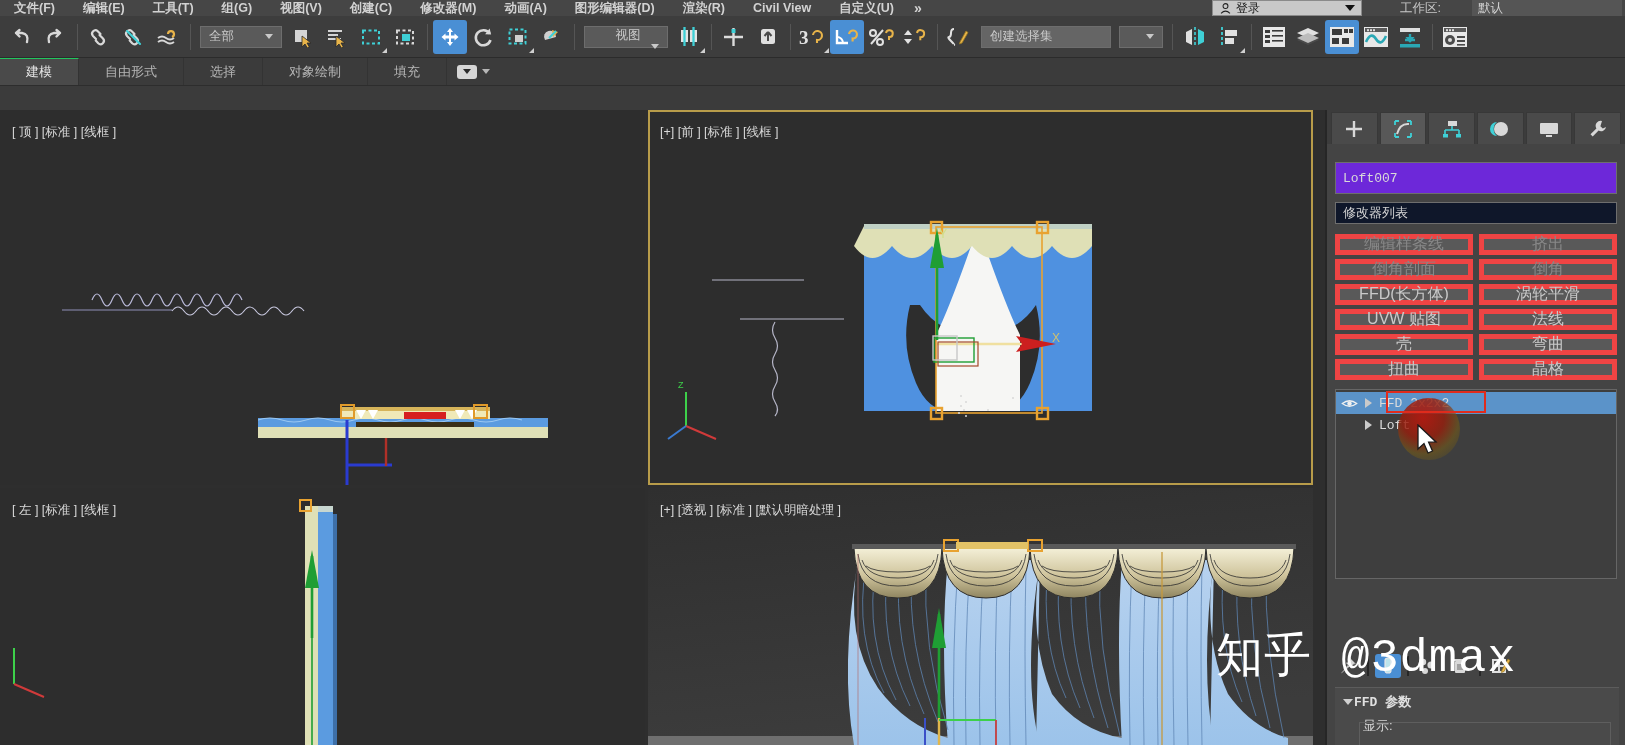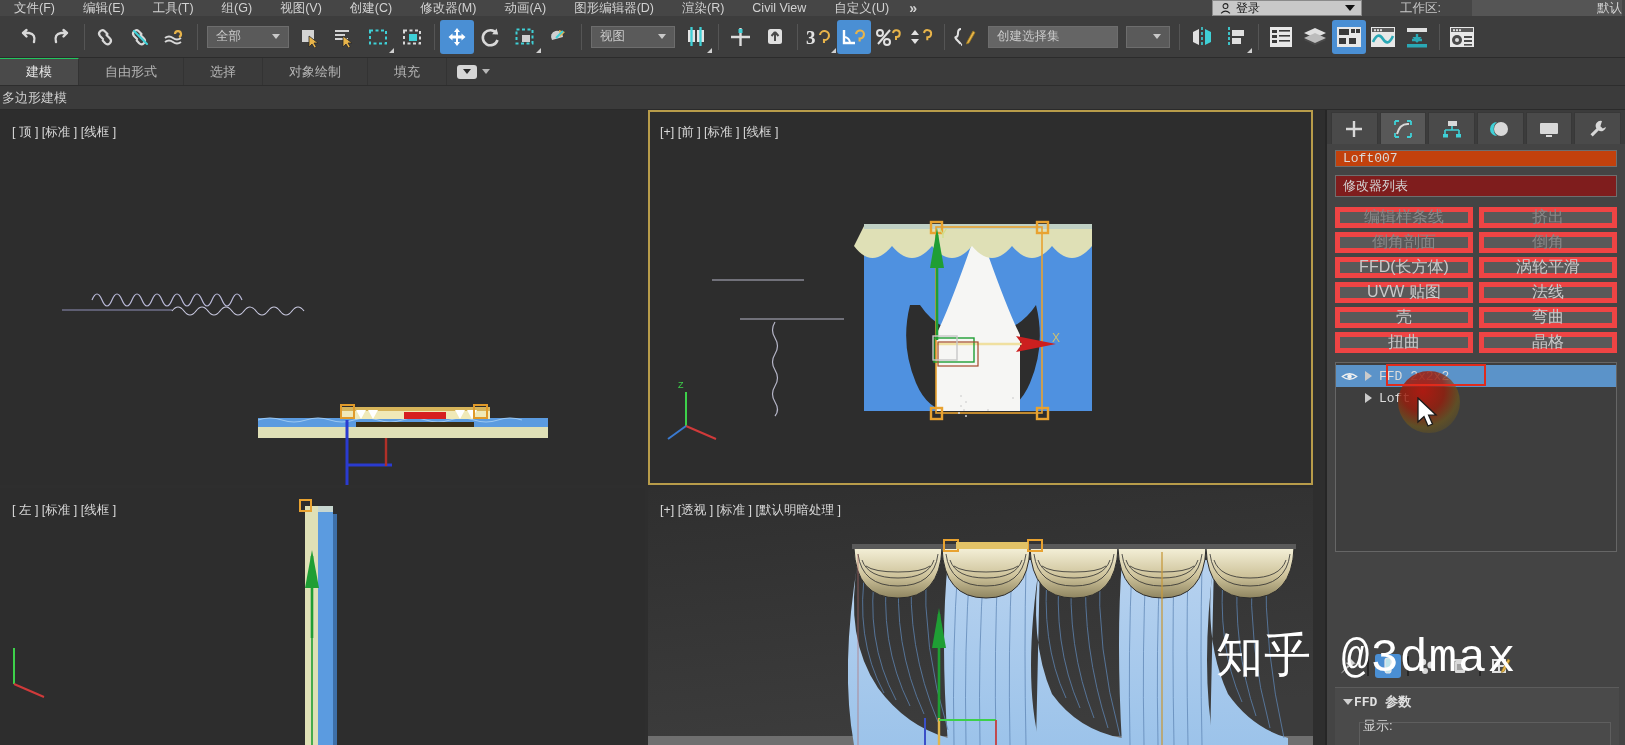--- a/index.html
+++ b/index.html
@@ -15,46 +15,46 @@
 
   
   .menubar {
     position: absolute; top: 0; left: 0; width: 1625px; height: 16px;
     background: #464646;
     display: flex; align-items: flex-end;
     overflow: hidden;
   }
   .menu-item {
     color: #d2d2d2; font-size: 12.5px; padding: 0 14px;
-    white-space: nowrap; line-height: 15px;
+    white-space: nowrap; line-height: 15px; font-weight: bold;
   }
   .menu-overflow { color: #d2d2d2; font-size: 14px; padding: 0 6px; font-weight: bold; }
   .login-box {
     position: absolute; top: 0px; left: 1212px; width: 150px; height: 16px;
     background: #c8c8c8; border: 1px solid #8a8a8a;
     display: flex; align-items: center; gap: 4px; padding-left: 6px;
     overflow: hidden;
   }
   .login-box .lbl { color: #1a1a1a; font-size: 12px; }
   .login-caret {
     position: absolute; right: 6px; top: 4px;
     width: 0; height: 0; border-left: 5px solid transparent; border-right: 5px solid transparent;
     border-top: 6px solid #111;
   }
   .ws-label { position: absolute; left: 1400px; top: 0px; color: #c8c8c8; font-size: 12.5px; }
   .ws-value {
     position: absolute; left: 1472px; top: 0px; width: 150px; height: 16px;
-    background: #555; color: #d0d0d0; font-size: 12.5px; padding-left: 6px; overflow: hidden; text-align: right;
+    background: #555; color: #d0d0d0; font-size: 12.5px; padding-left: 6px; overflow: hidden;
   }
 
   
   .maintoolbar {
     position: absolute; top: 16px; left: 0; width: 1625px; height: 42px;
     background: #3d3d3d; border-bottom: 1px solid #2b2b2b;
-    display: flex; align-items: center; padding: 0 11px;
+    display: flex; align-items: center; padding: 0 4px;
   }
   .tb-btn {
     width: 34px; height: 34px; display: flex; align-items: center; justify-content: center;
     position: relative; flex: 0 0 auto; border-radius: 3px;
   }
   .tb-btn.active { background: #4a8fd4; }
   .tb-btn svg { display: block; }
   .tb-sep { width: 1px; height: 26px; background: #555; margin: 0 5px; flex: 0 0 auto; }
   .tb-combo {
     height: 22px; background: #5a5a5a; border: 1px solid #6d6d6d;
@@ -120,26 +120,26 @@
     position: absolute; top: 110px; left: 1325px; width: 300px; height: 635px;
     background: #444; border-left: 2px solid #262626;
   }
   .cp-tabs { display: flex; height: 34px; background: #3c3c3c; padding: 2px 4px 0 4px; gap: 2px; }
   .cp-tab {
     flex: 1; display: flex; align-items: center; justify-content: center;
     background: #4a4a4a; border: 1px solid #383838; border-bottom: none;
   }
   .cp-tab.active { background: #585858; }
   .cp-name {
-    margin: 6px 8px 0 8px; height: 17px; background: #c2410c; border: 1px solid #6e6e6e;
+    margin: 18px 8px 0 8px; height: 32px; background: #6d28d9; border: 1px solid #6e6e6e;
     color: #d9d9d9; font-size: 13px; font-family: "Liberation Mono", monospace;
     display: flex; align-items: center; padding-left: 7px;
   }
   .cp-modlist {
-    margin: 8px 8px 0 8px; height: 22px; background: #7f1d1d; border: 1px solid #6e6e6e;
+    margin: 8px 8px 0 8px; height: 22px; background: #0f172a; border: 1px solid #6e6e6e;
     color: #d4d4d4; font-size: 13px; display: flex; align-items: center; padding-left: 7px;
   }
   .cp-modgrid {
     margin: 10px 8px 0 8px; display: grid; grid-template-columns: 1fr 1fr;
     gap: 4px 6px;
   }
   .mod-btn {
     height: 21px; background: #595959; border: 5px solid #ef4444;
     color: #c9c9c9; font-size: 16px; display: flex; align-items: center; justify-content: center;
     white-space: nowrap;
@@ -323,21 +323,21 @@
     </div>
     <div class="tb-btn">
       <svg width="26" height="22" viewBox="0 0 26 22">
           <path d="M6 14 a6 6 0 1 1 11-3" fill="#cfcfcf"></path>
           <path d="M13 4 l6 2 -5 5 z" fill="#e8b44a"></path>
           <path d="M10 12 L17 5" stroke="#3fd0d6" stroke-width="2"></path>
         </svg>
     </div>
     <div class="tb-sep"></div>
 
-    <div class="tb-combo" style="width:84px;">
+    <div class="tb-combo" style="width:84px;flex-direction:column;">
       <span>视图</span>
       <span class="caret"></span>
     </div>
 
     <div class="tb-btn">
       <svg width="26" height="22" viewBox="0 0 26 22">
           <rect x="5" y="4" width="7" height="12" fill="#e4e4e4"></rect>
           <rect x="14" y="4" width="7" height="12" fill="#e4e4e4"></rect>
           <path d="M8.5 1 L8.5 20 M17.5 1 L17.5 20" stroke="#3fd0d6" stroke-width="2.3"></path>
         </svg>
@@ -501,23 +501,20 @@
       </div>
     <div class="ribbon-tab">
         <span>填充</span>
       </div>
     <div class="ribbon-extra">
       <span class="pill">
           <i></i>
         </span>
       <span class="smallcaret"></span>
     </div>
-  </div>
-  <div class="ribbon-sub">
-    <span class="lbl">多边形建模</span>
   </div>
 
   <div class="vp-area">
 
     <div class="vp vp-tl">
       <div class="vp-label">[ 顶 ] [标准 ] [线框 ]</div>
       <svg width="645" height="375" viewBox="0 0 645 375">
         <rect width="645" height="375" fill="#2d2d2d"></rect>
 
         <path d="M62 200 L172 200" stroke="#8f8fb8" stroke-width="1.2" fill="none"></path>

